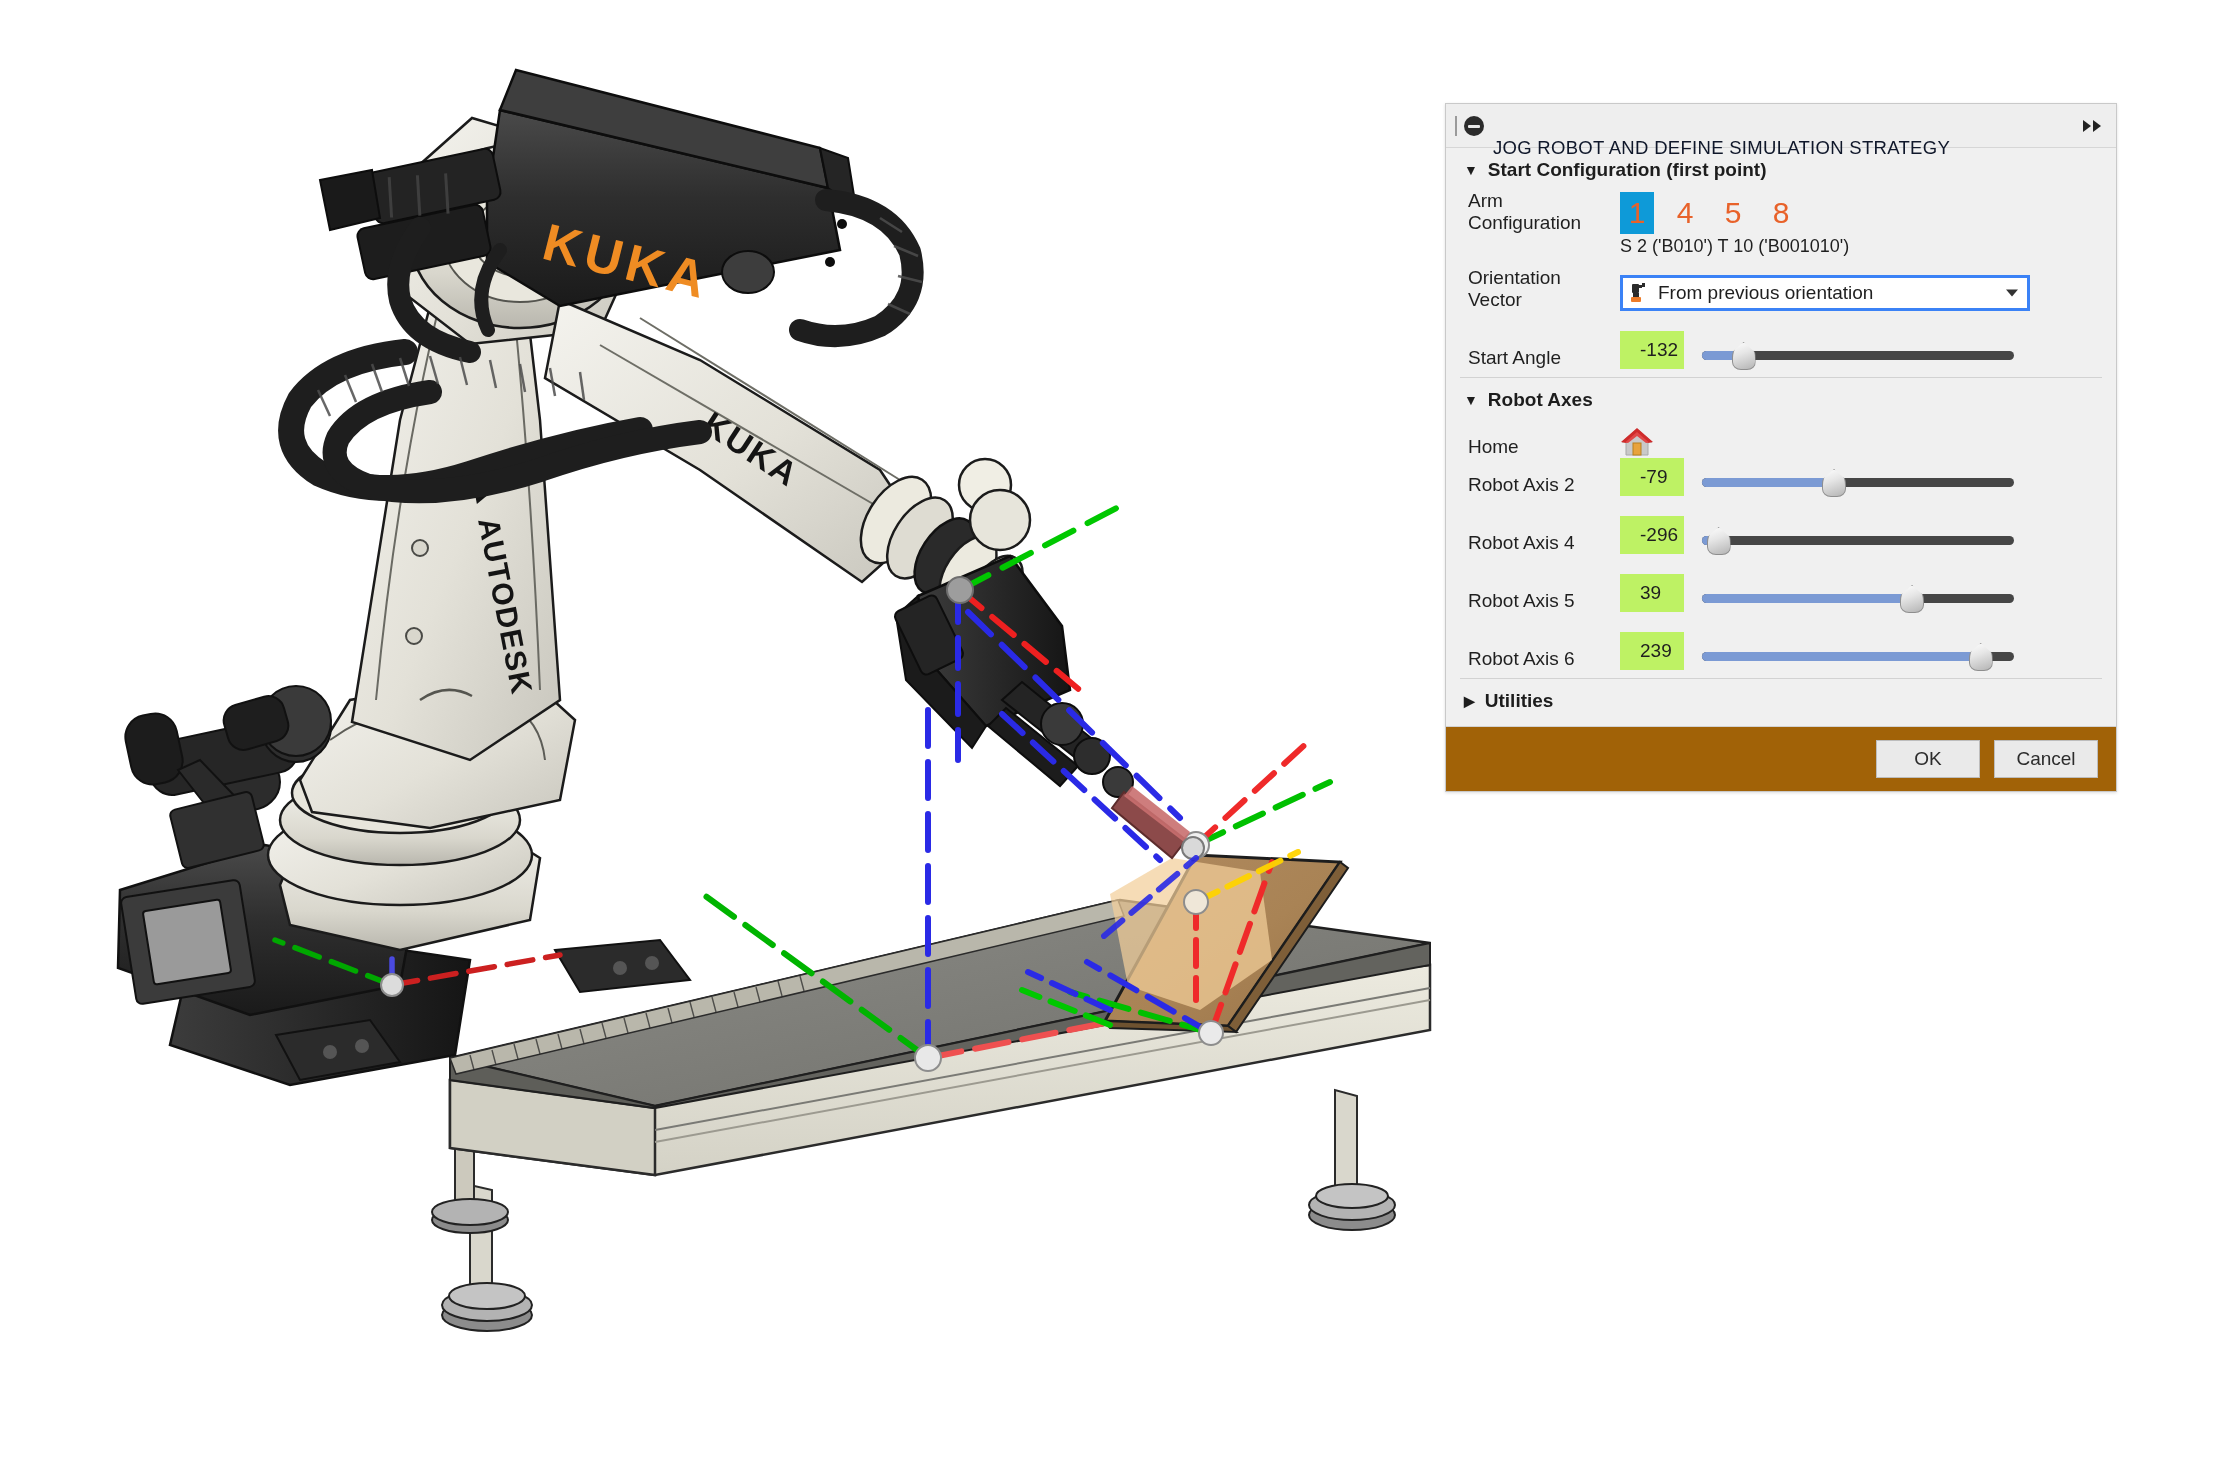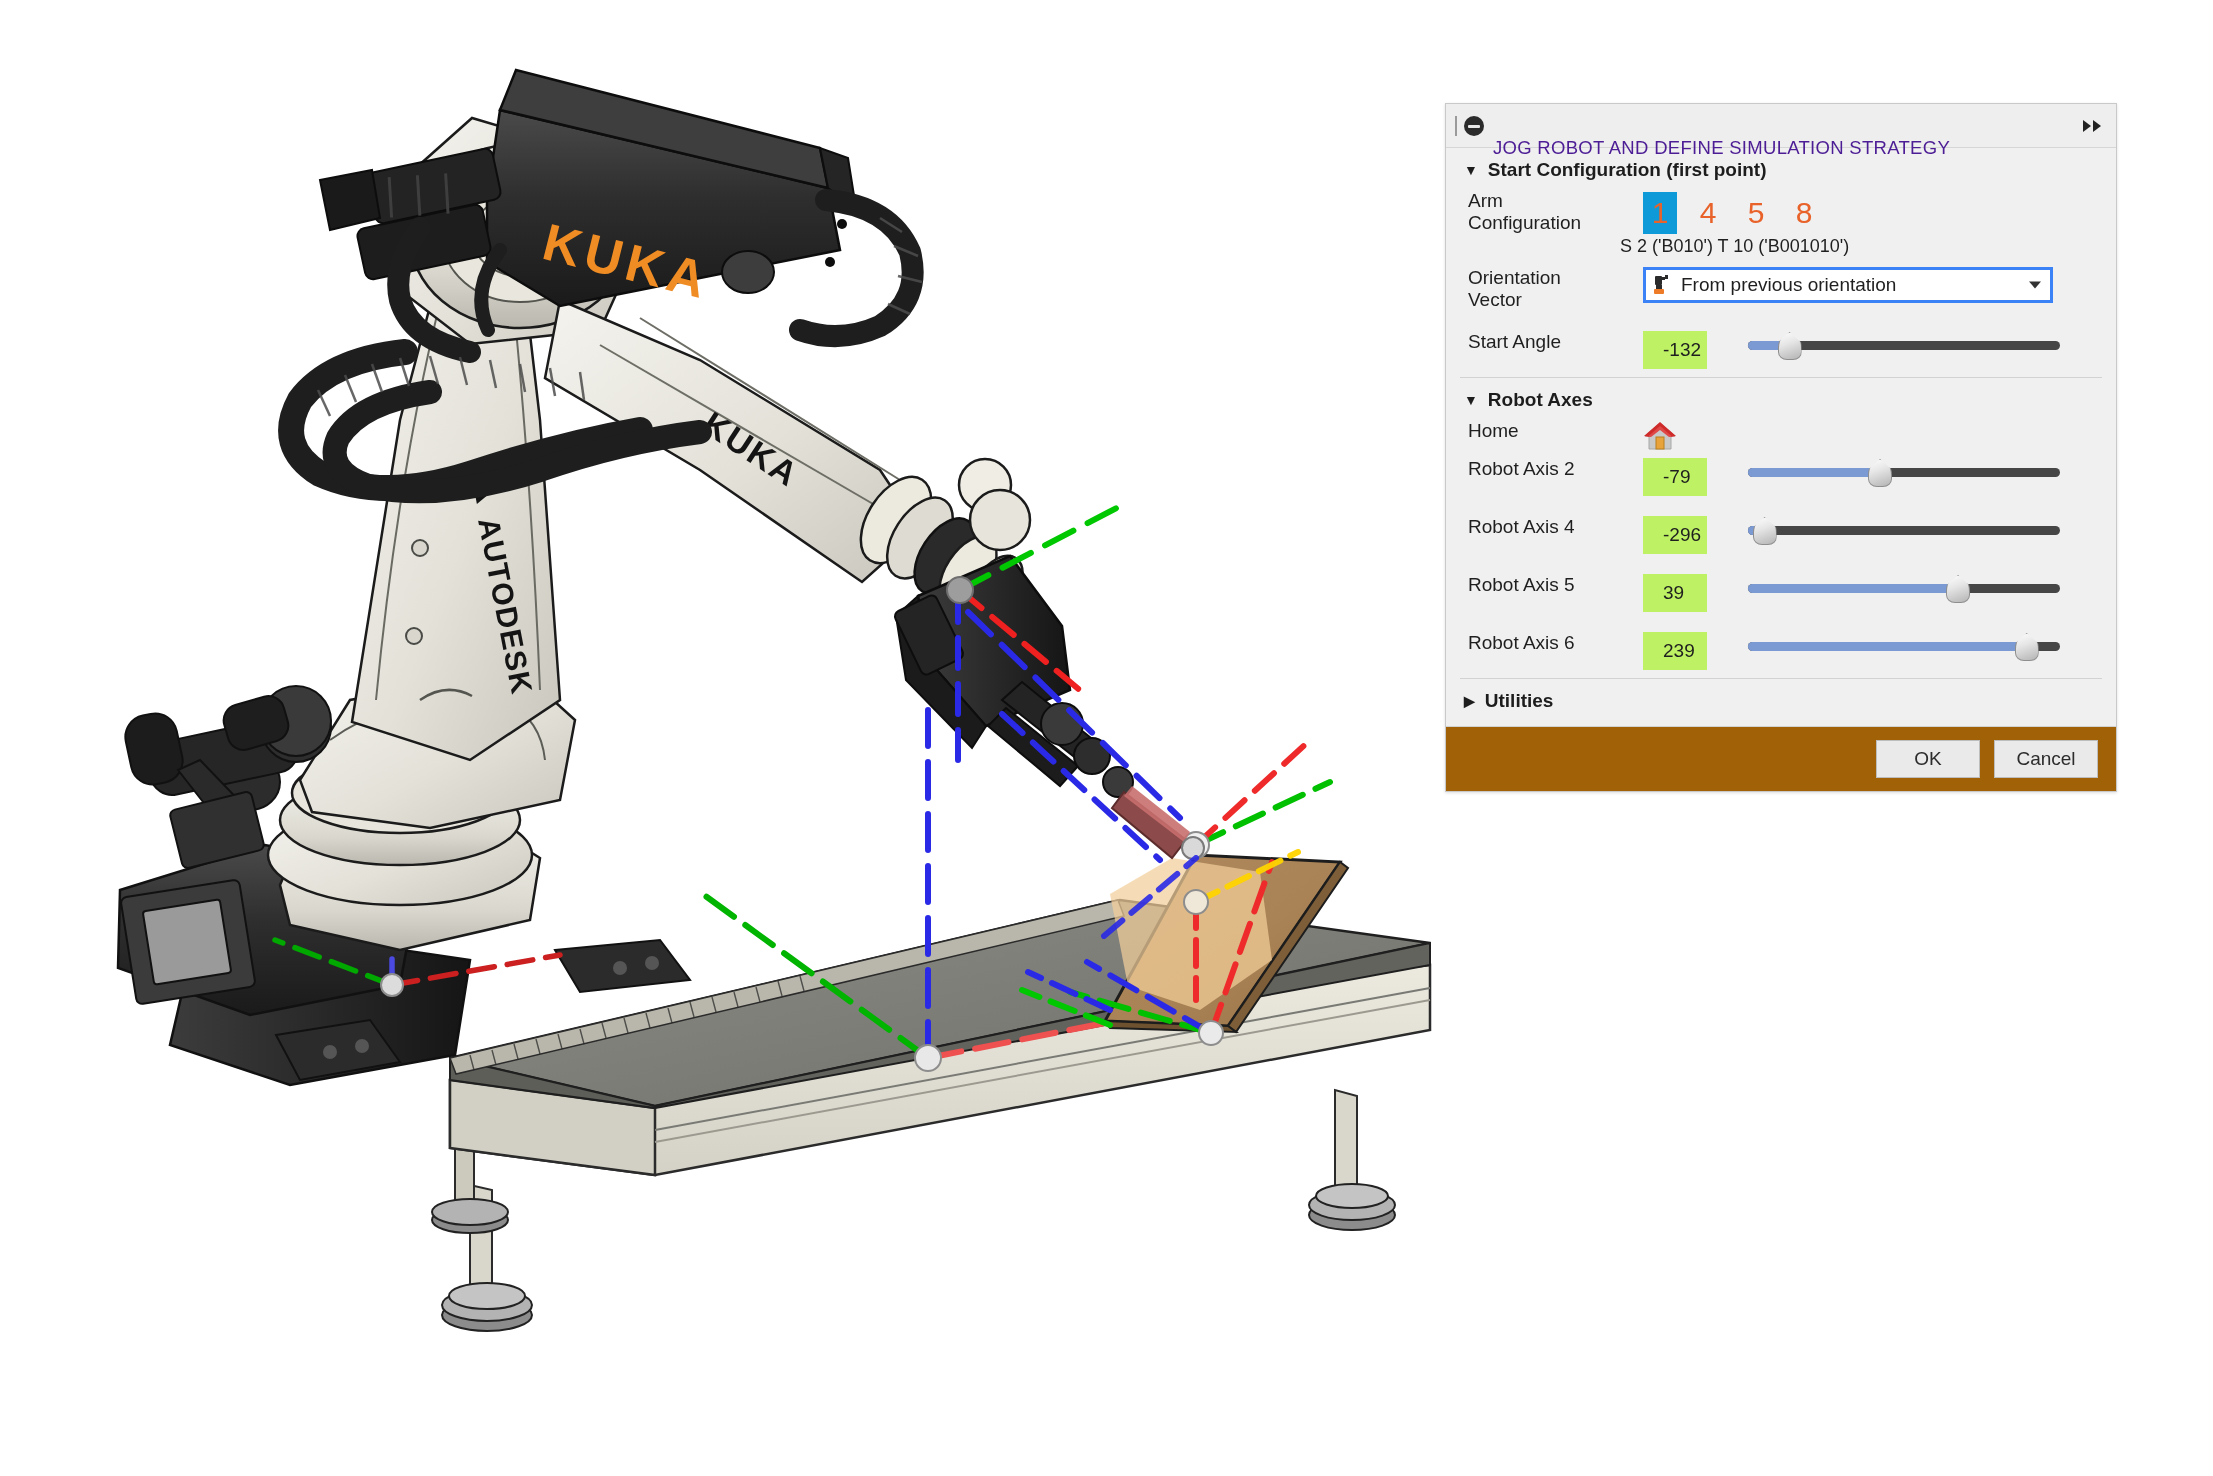--- a/index.html
+++ b/index.html
@@ -74,21 +74,21 @@
     content:'';
     position:absolute;
     left:4px; top:9px;
     width:12px; height:3px;
     background:#e9e9e9;
     border-radius:1px;
   }
   .panel-title {
     font-size: 18.5px;
     letter-spacing: 0.3px;
-    color: #4c1d95;
+    color: #0f172a;
     font-weight: 400;
     white-space: nowrap;
     margin-top: 44px;
   }
   .header-spacer { flex: 1 1 auto; }
   .ff-icon {
     width: 26px; height: 26px;
     display:flex; align-items:center; justify-content:center;
     cursor: pointer;
     color:#333;
@@ -114,24 +114,23 @@
   }
 
   .divider {
     height: 1px;
     background: #d2d2d2;
     margin: 8px 14px 0 14px;
   }
 
   .row {
     display: flex;
-    align-items: flex-start;
+    align-items: flex-end;
     min-height: 38px;
     padding: 0 18px 0 22px;
-    gap: 23px;
   }
   .row + .row { margin-top: 20px; }
   .row-label {
     width: 152px;
     flex: 0 0 152px;
     font-size: 19px;
     color: #1f1f1f;
   }
 
   

